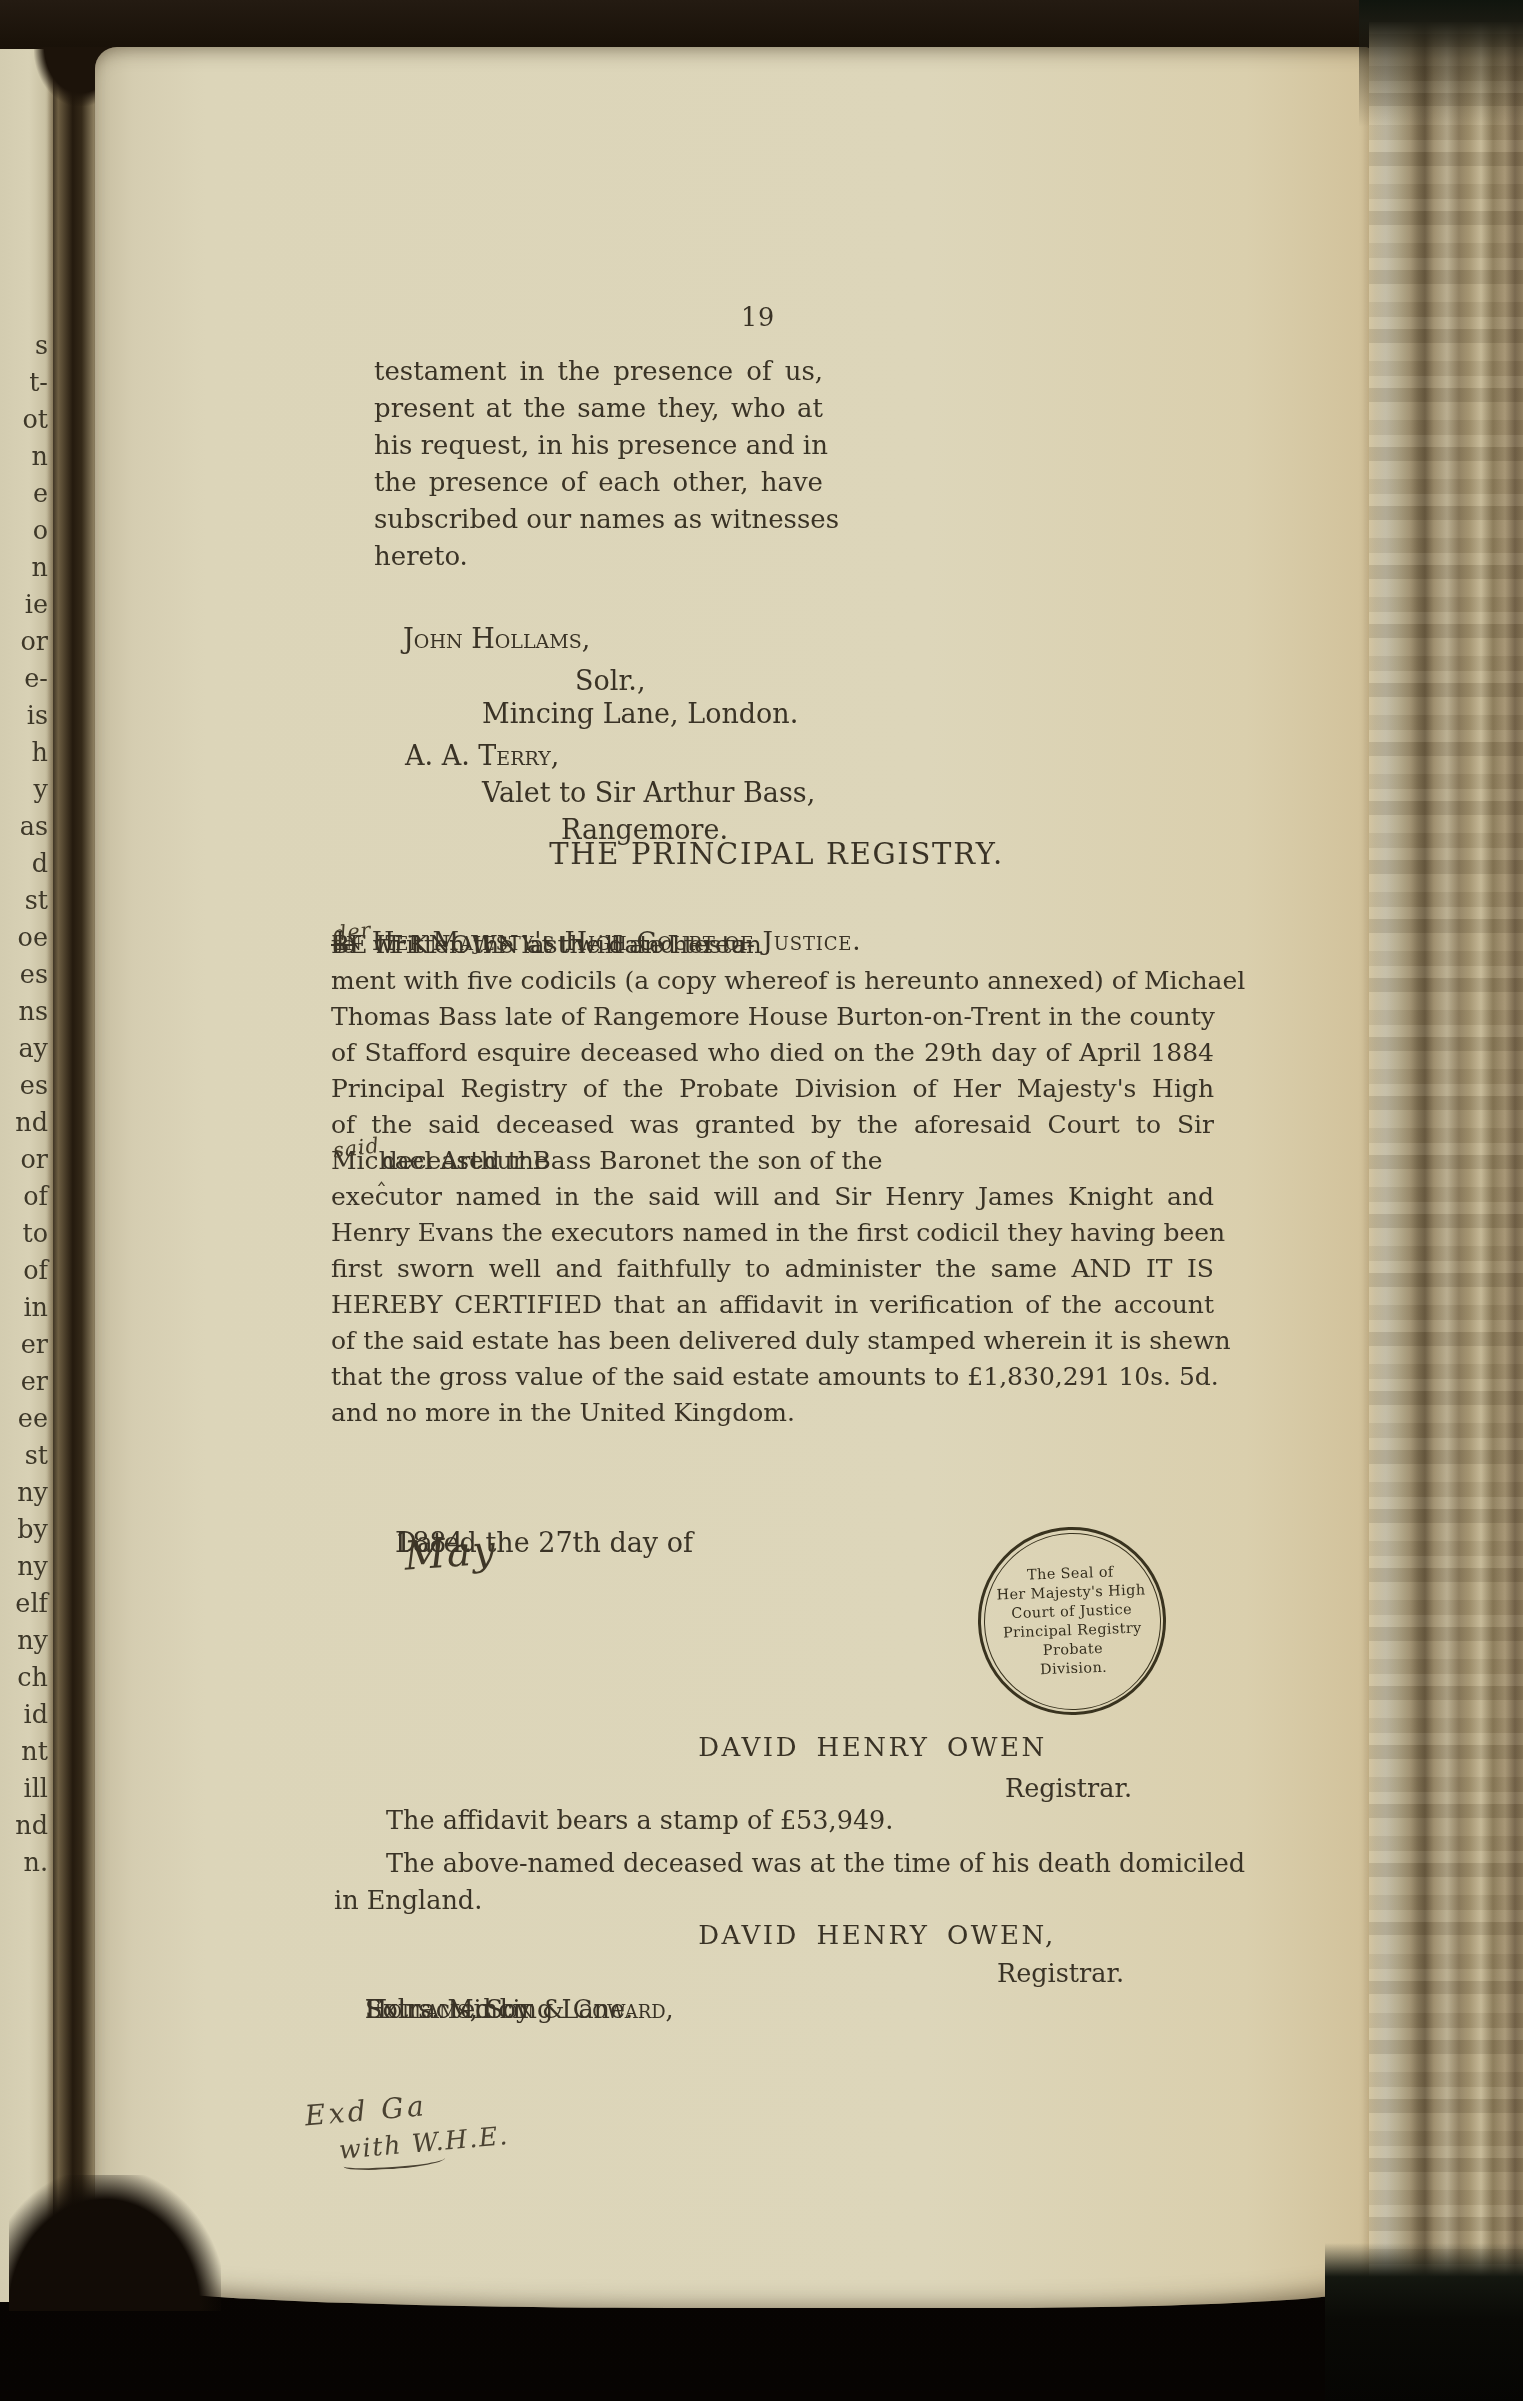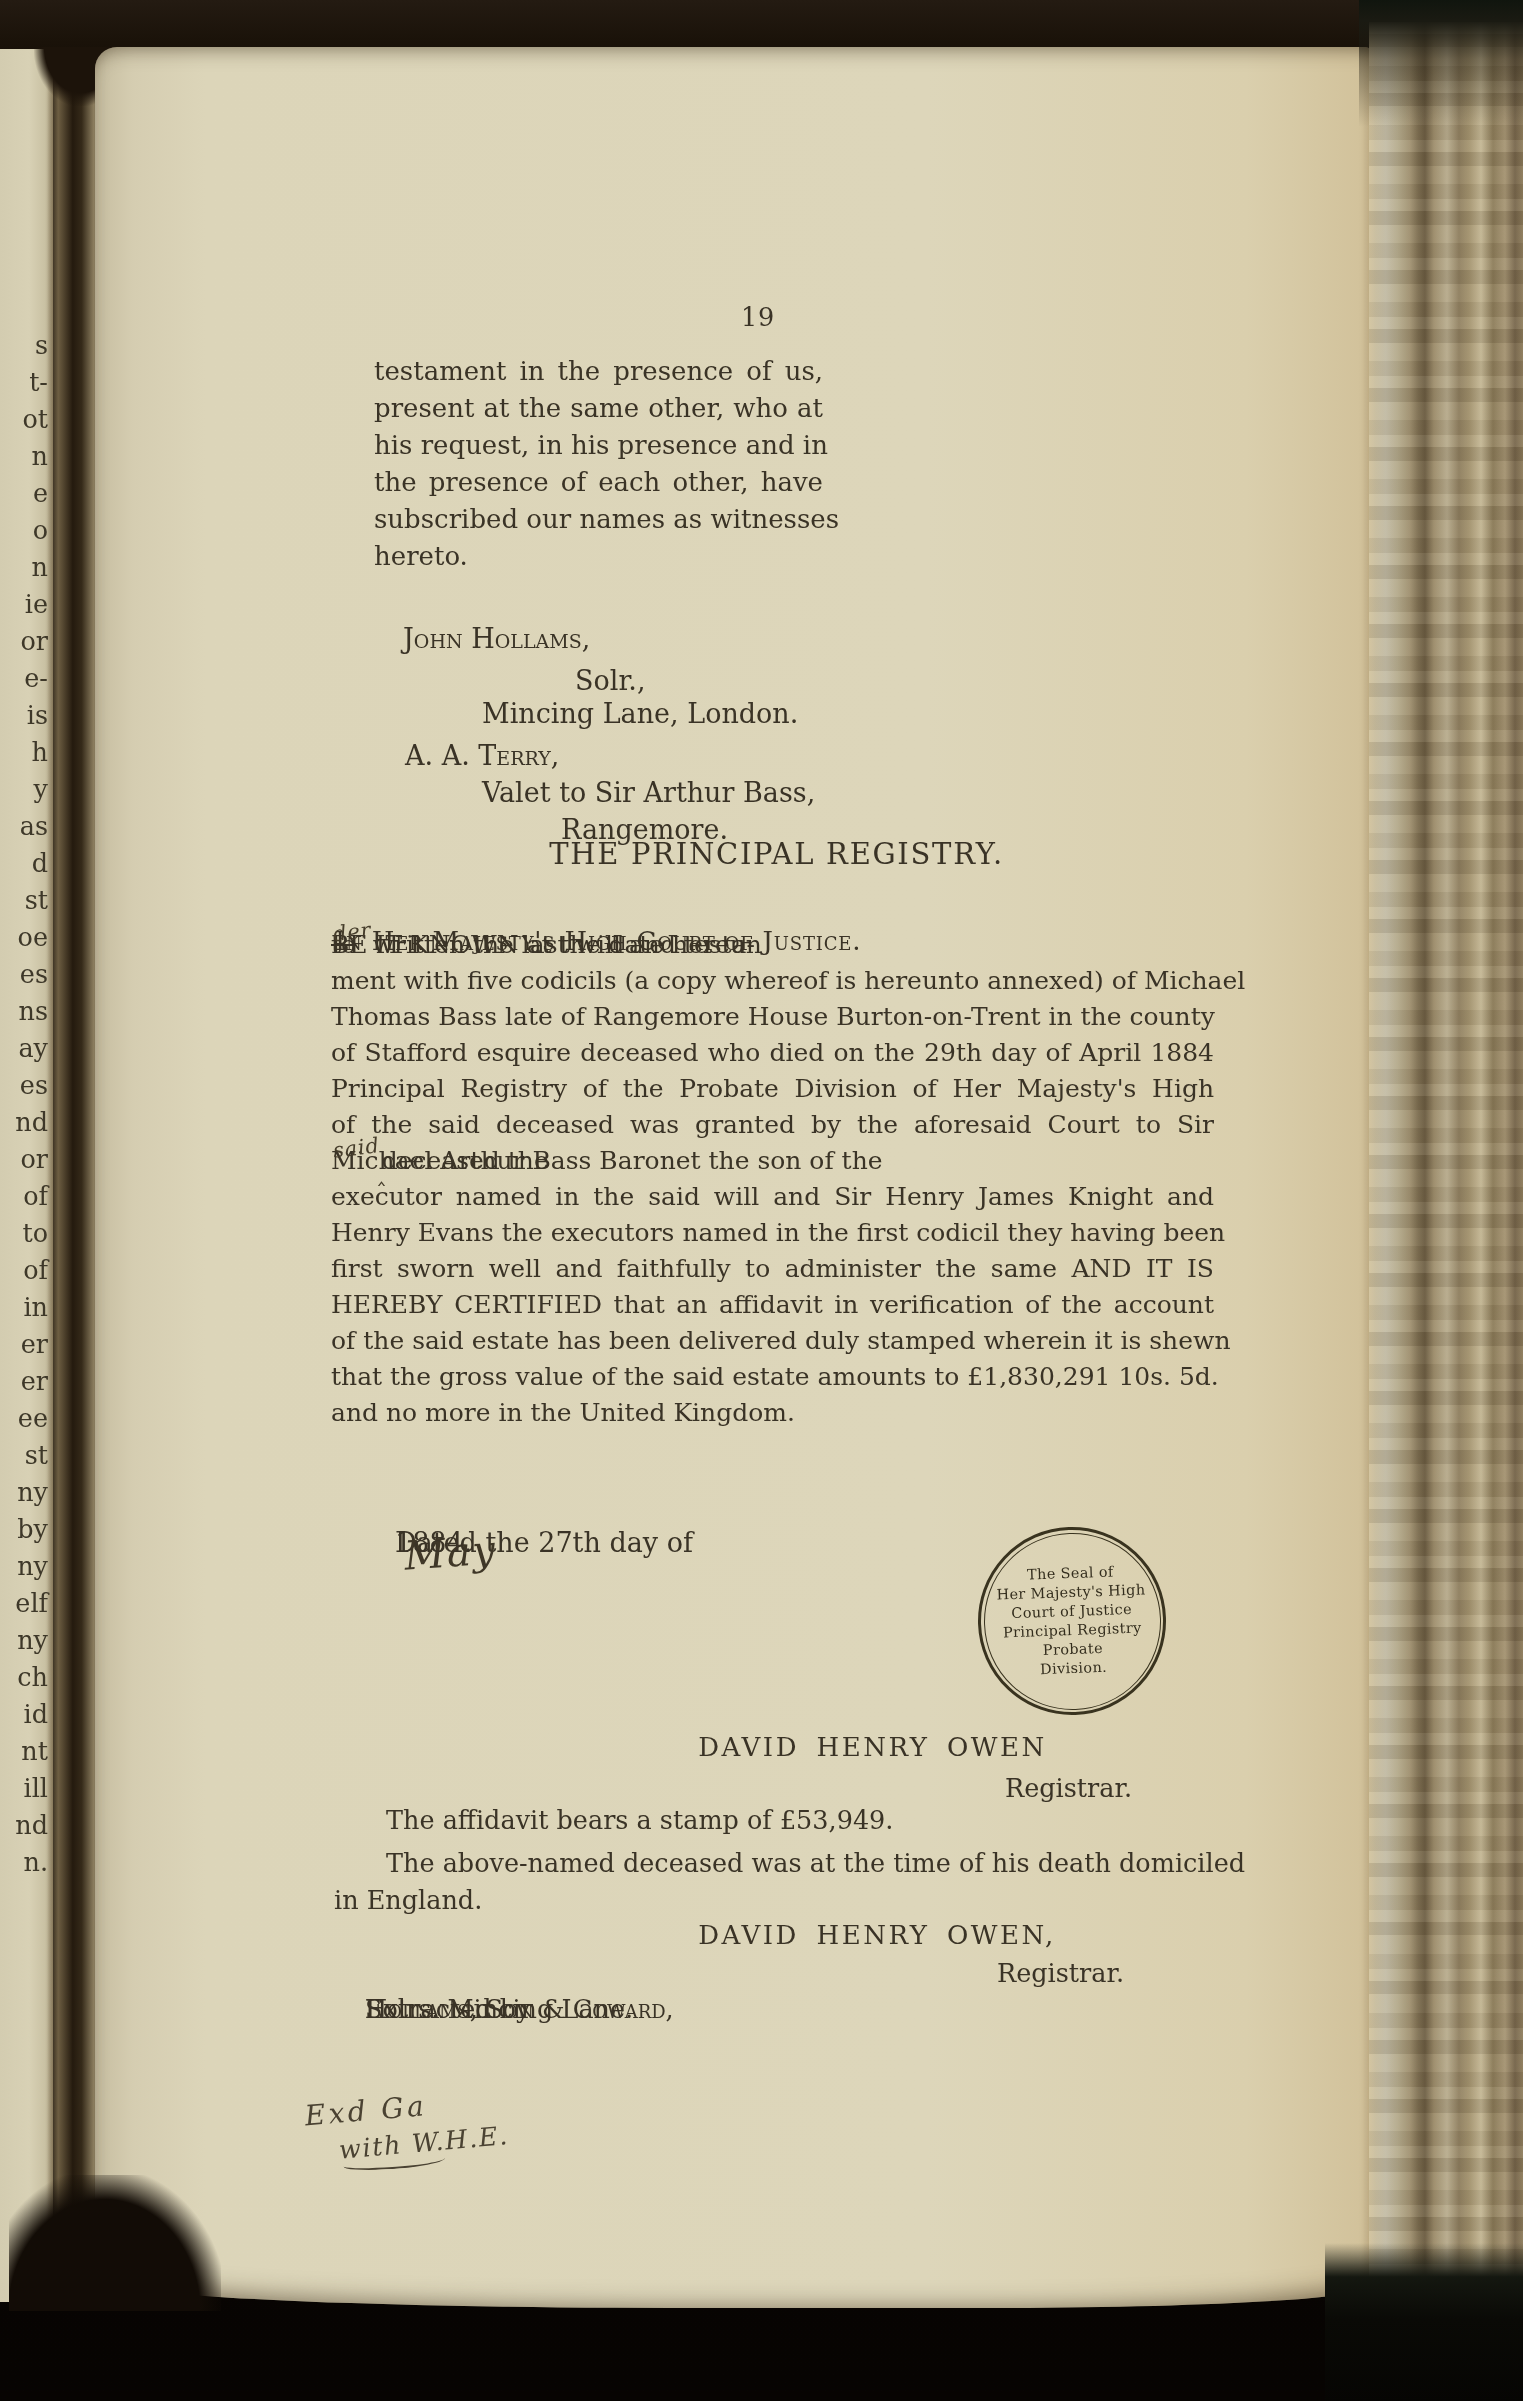--- a/index.html
+++ b/index.html
@@ -163,21 +163,21 @@
 
   <div class="gutter"></div>
   <div class="gutter-wedge-top"></div>
 
   <div class="page">
 
     <div class="pageno">19</div>
 
     <div class="witness-clause">
         <div class="tline">testament in the presence of us,</div>
-        <div class="tline">present at the same other, who at</div>
+        <div class="tline">present at the same they, who at</div>
         <div class="tline">his request, in his presence and in</div>
         <div class="tline">the presence of each other, have</div>
         <div class="tline">subscribed our names as witnesses</div>
         <div class="tline last">hereto.</div>
       </div>
 
     <div class="att att-hollams sc">John Hollams,</div>
     <div class="att att-solr">Solr.,</div>
     <div class="att att-mincing">Mincing Lane, London.</div>
     <div class="att att-terry sc">A. A. Terry,</div>

